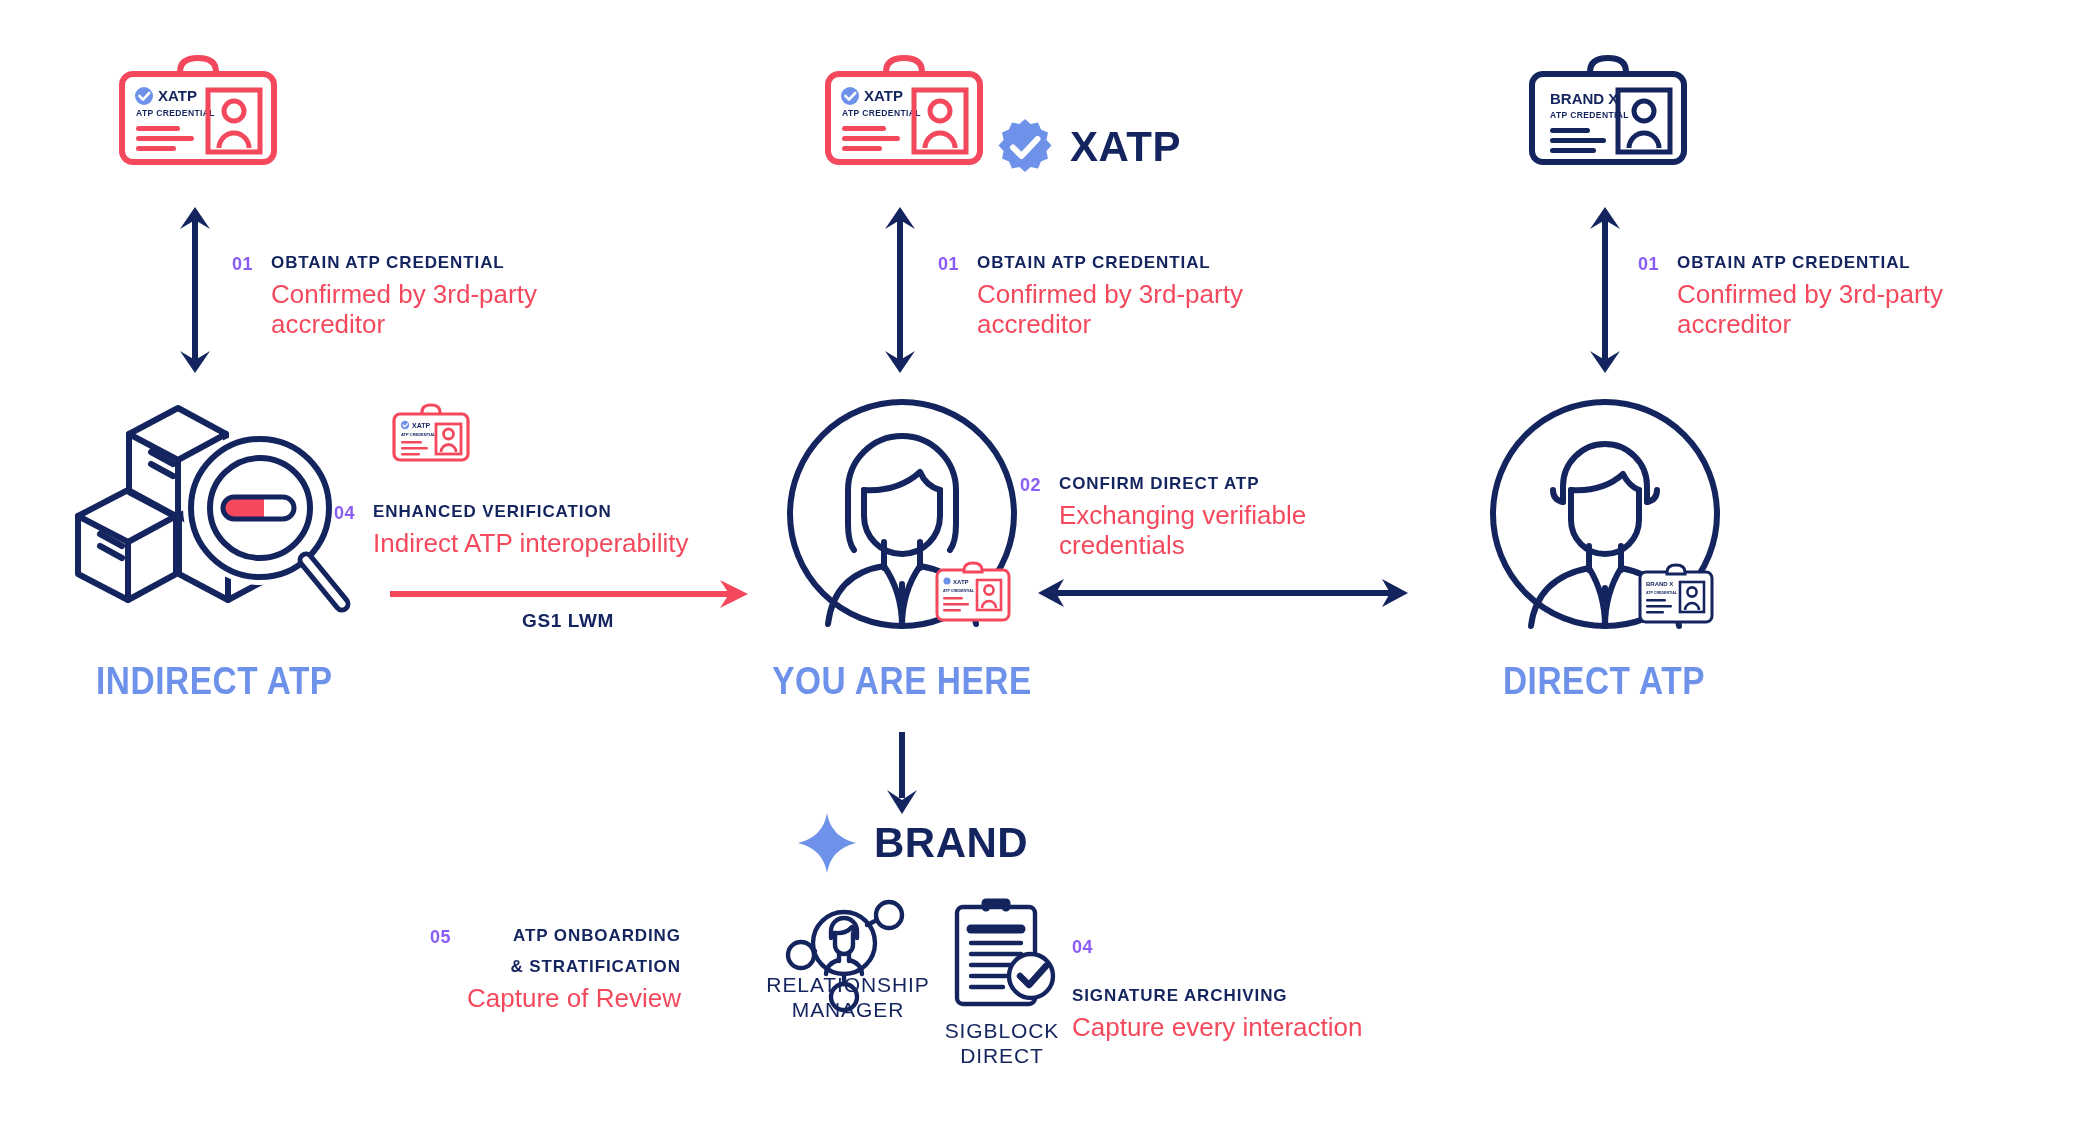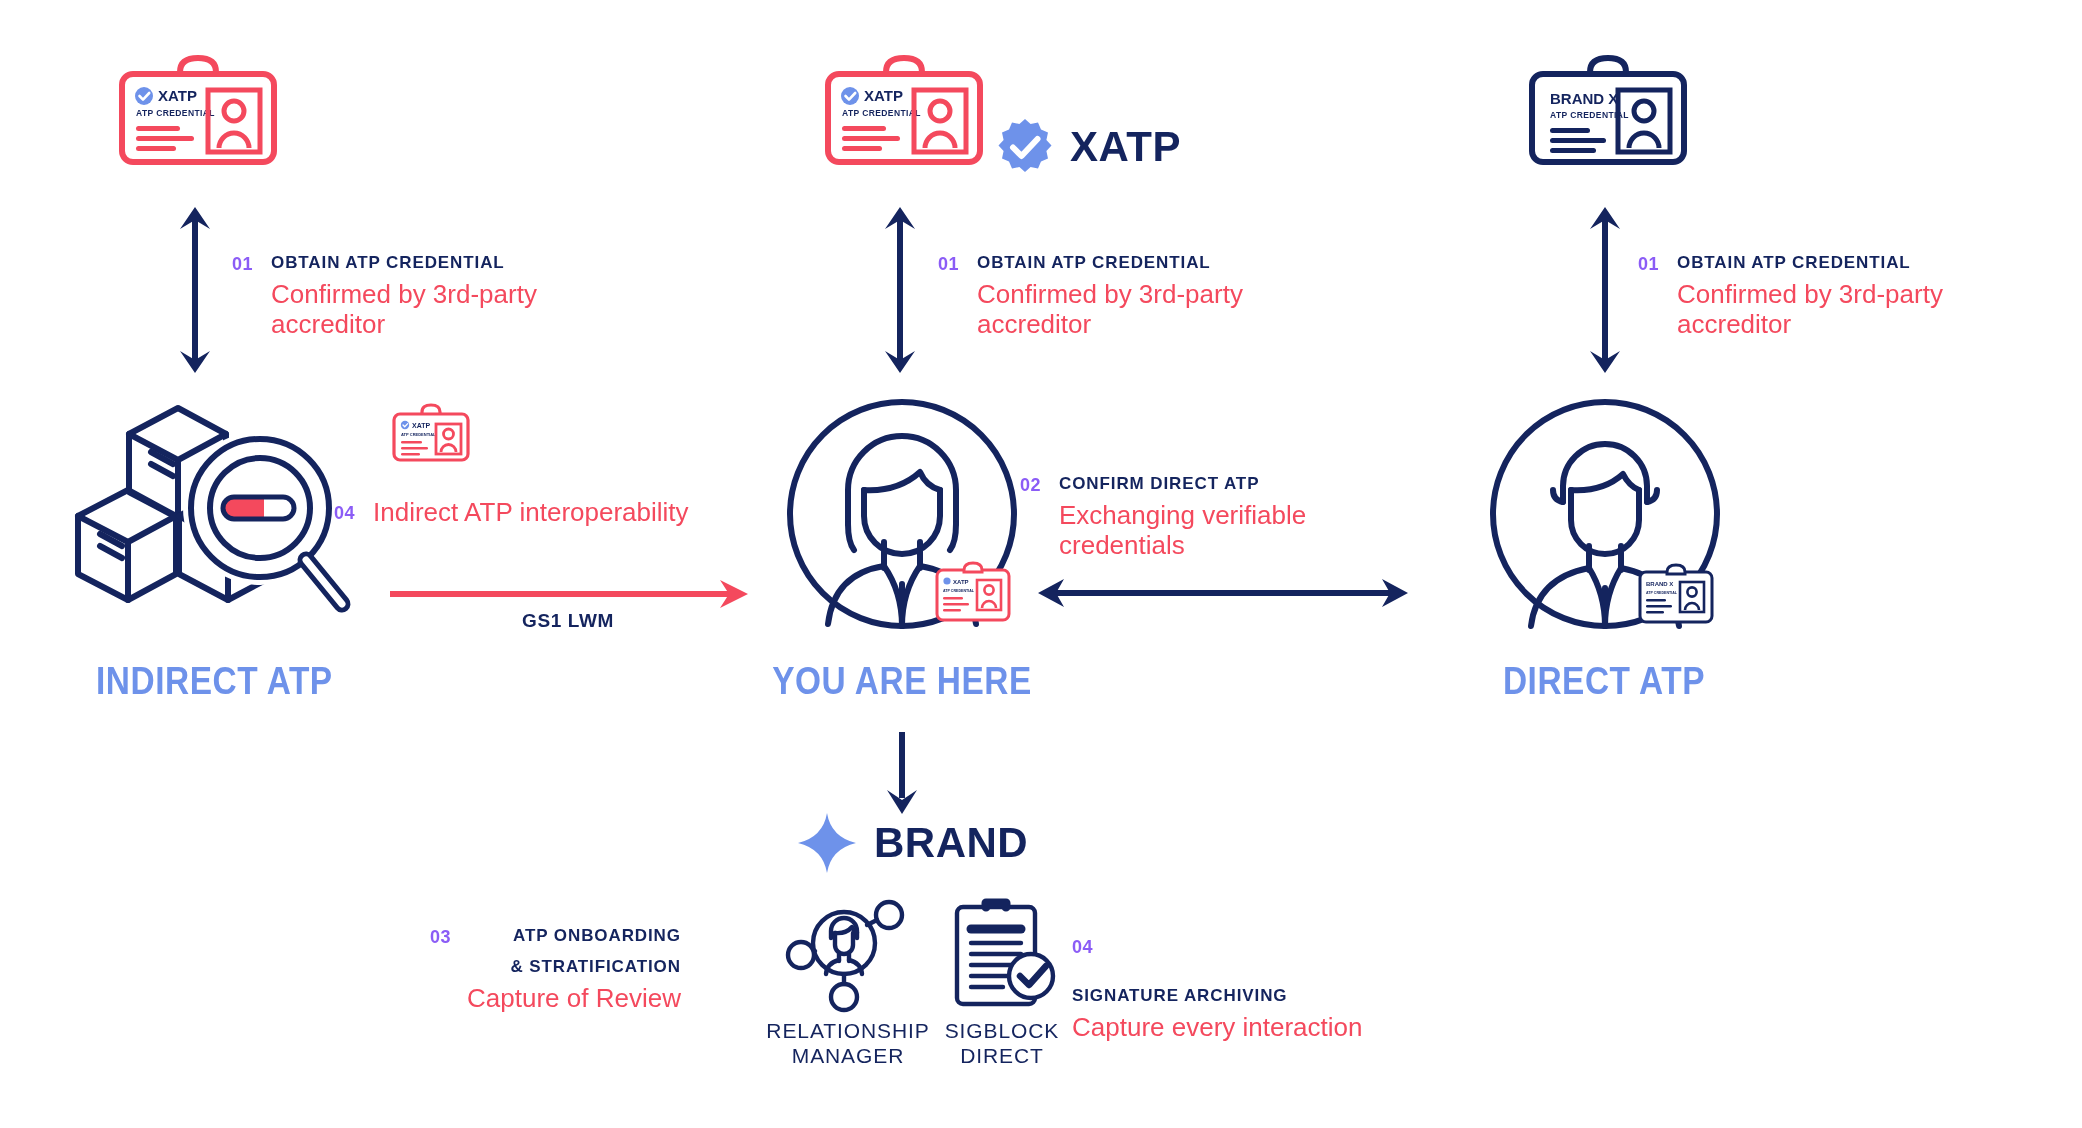--- a/index.html
+++ b/index.html
@@ -136,20 +136,21 @@
     <rect x="9" y="51" width="19" height="2.6" rx="1.3" fill="#f4495d"></rect>
     <rect x="44" y="22" width="25" height="30" fill="none" stroke="#f4495d" stroke-width="2.8"></rect>
     <circle cx="56.5" cy="32" r="5" fill="none" stroke="#f4495d" stroke-width="2.8"></circle>
     <path d="M49 50 a7.5 7.5 0 0 1 15 0" fill="none" stroke="#f4495d" stroke-width="2.8"></path>
   </svg>
 </div>
 
 <div class="abs step" style="left:334px;top:496px;width:420px;">
   <span class="step-num">04</span>
   <span class="step-body">
+    <span class="step-title">ENHANCED VERIFICATION</span>
     <span class="step-sub">Indirect ATP interoperability</span>
   </span>
 </div>
 
 <div class="abs" style="left:388px;top:578px;">
   <svg width="362" height="32" viewBox="0 0 362 32">
     <line x1="2" y1="16" x2="344" y2="16" stroke="#f4495d" stroke-width="6"></line>
     <path d="M360 16 L332 2 L341 16 L332 30 Z" fill="#f4495d"></path>
   </svg>
 </div>
@@ -331,21 +332,21 @@
 <div class="abs col-head ctr" style="left:1604px;top:660px;transform:translateX(-50%) scaleX(.88);">DIRECT ATP</div>
 
 <div class="abs logo-row" style="left:796px;top:812px;">
   <svg width="62" height="62" viewBox="0 0 62 62">
     <path d="M31 1 q4 24 29 30 q-25 6 -29 30 q-4 -24 -29 -30 q25 -6 29 -30 z" fill="#6e92ea"></path>
   </svg>
   <span class="wordmark">BRAND</span>
 </div>
 
 <div class="abs step right-num" style="left:430px;top:920px;">
-  <span class="step-num">03</span>
+  <span class="step-num">05</span>
   <span class="step-body">
     <span class="step-title">ATP ONBOARDING
 &amp; STRATIFICATION</span>
     <span class="step-sub">Capture of Review</span>
   </span>
 </div>
 
 <div class="abs" style="left:788px;top:898px;">
   <svg width="118" height="112" viewBox="0 0 118 112">
     <g fill="none" stroke="#14245e" stroke-width="4.4" stroke-linecap="round" stroke-linejoin="round">
@@ -358,21 +359,21 @@
       <line x1="56" y1="76" x2="56" y2="86"></line>
 
       <path d="M43 40 V33 a13 13 0 0 1 26 0 v7"></path>
       <path d="M47 35 v12 a9 9 0 0 0 18 0 V35"></path>
       <path d="M47 35 q11 1 17 -6 q2 4 5 6"></path>
       <path d="M51 56 v7 M61 56 v7"></path>
       <path d="M51 62 q-12 3 -13 14 M61 62 q12 3 13 14"></path>
     </g>
   </svg>
 </div>
-<div class="abs icon-cap" style="left:758px;top:1018px;width:180px;">RELATIONSHIP
+<div class="abs icon-cap" style="left:758px;top:972px;width:180px;">RELATIONSHIP
 MANAGER</div>
 
 <div class="abs" style="left:948px;top:898px;">
   <svg width="108" height="112" viewBox="0 0 108 112">
     <g fill="none" stroke="#14245e" stroke-width="4.4" stroke-linecap="round" stroke-linejoin="round">
       <rect x="9" y="9" width="78" height="97" rx="6"></rect>
       <path d="M38 9 V5 h20 v4" fill="#14245e" stroke="#14245e" stroke-width="9"></path>
       <line x1="23" y1="31" x2="73" y2="31" stroke-width="9"></line>
       <line x1="23" y1="45" x2="73" y2="45"></line>
       <line x1="23" y1="56" x2="73" y2="56"></line>

